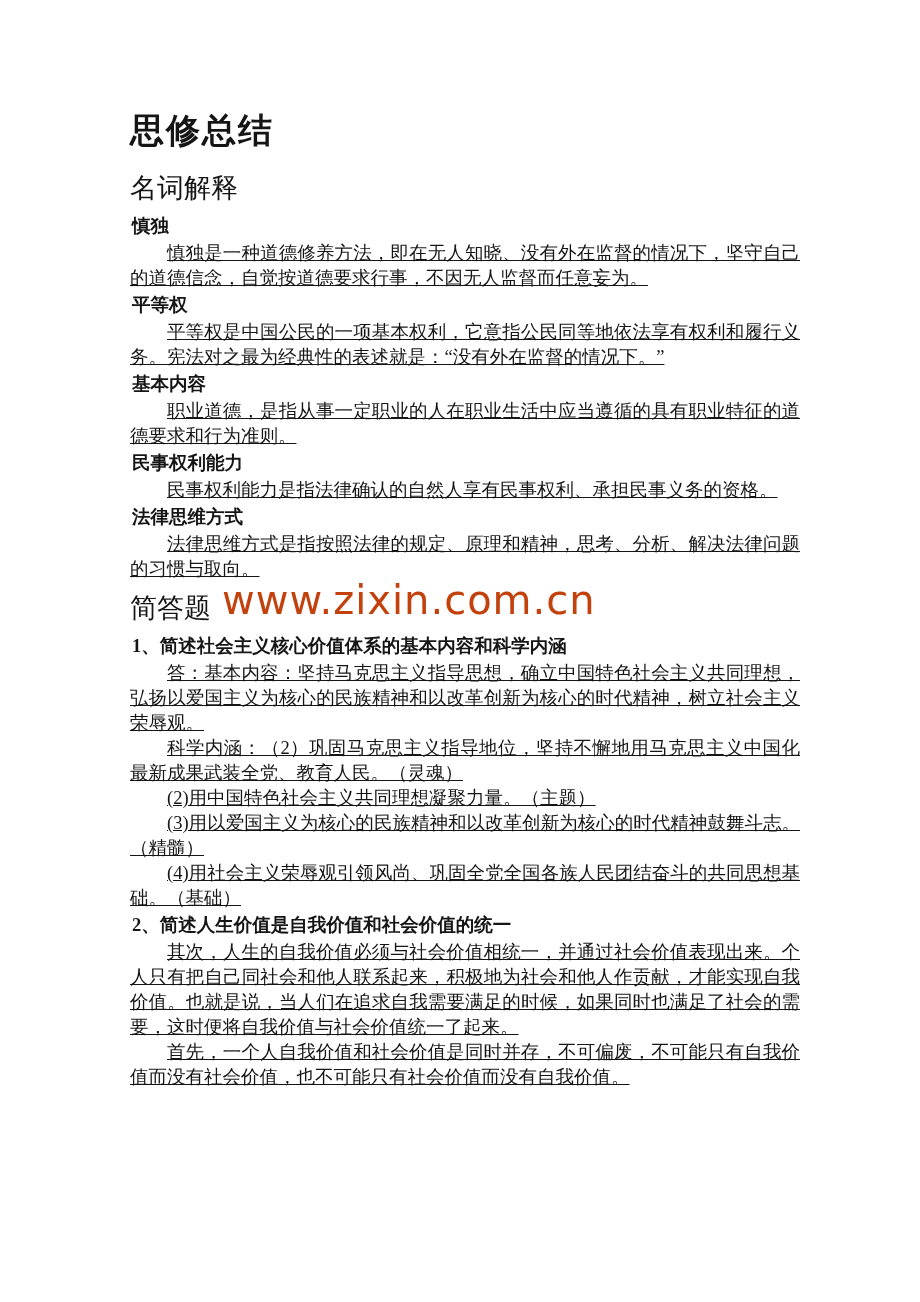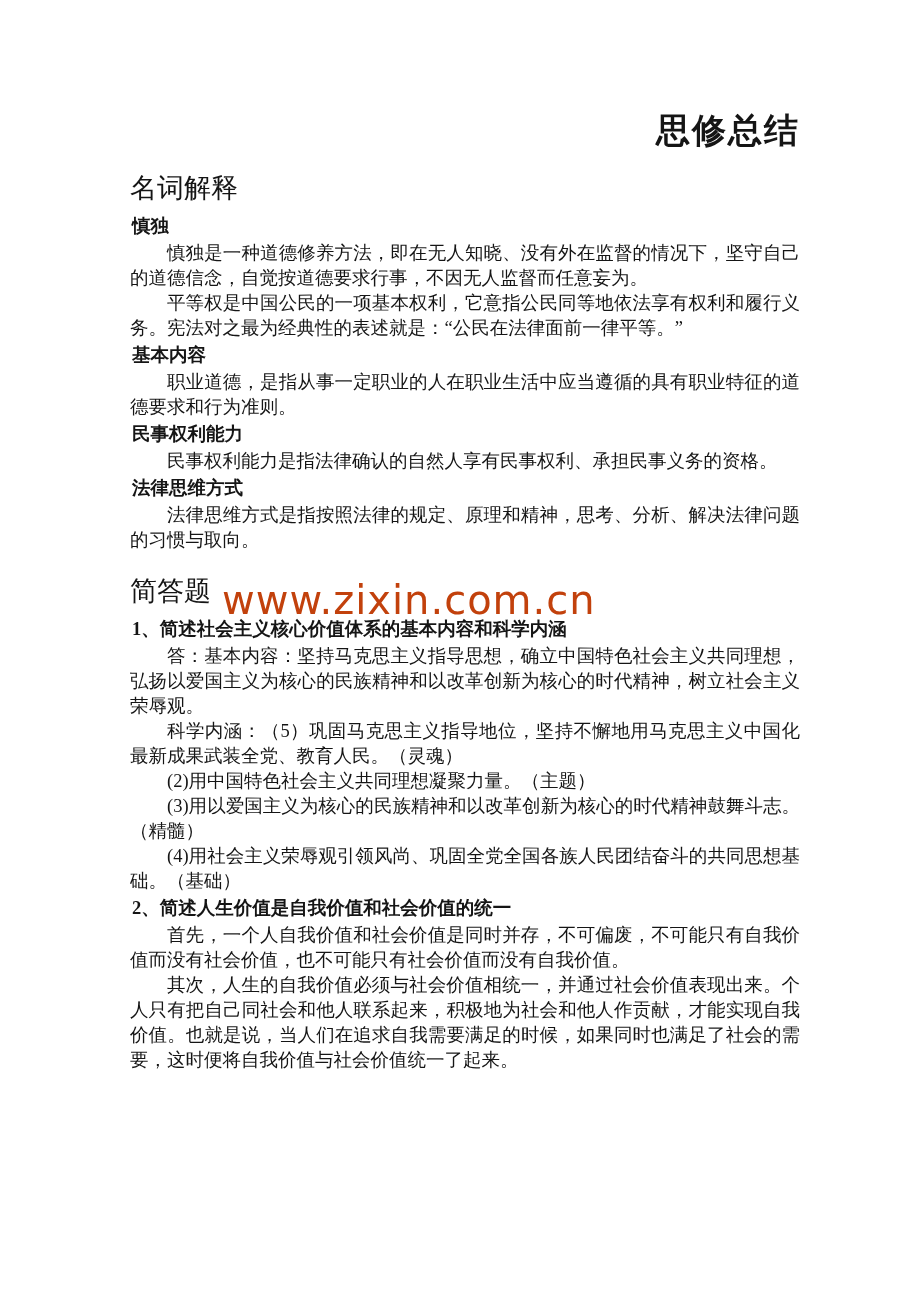--- a/index.html
+++ b/index.html
@@ -21,44 +21,45 @@
     position: relative;
     z-index: 1;
     padding: 110px 120px 0 130px;
     box-sizing: border-box;
   }
   h1.doc-title {
     margin: 0 0 18px 0;
     font-size: 34px;
     line-height: 42px;
     font-weight: bold;
-    text-align: right;
+    text-align: left;
     letter-spacing: 2px;
   }
   h2.section-heading {
     margin: 0 0 8px 0;
     font-size: 27px;
     line-height: 36px;
     font-weight: normal;
   }
   h2.section-heading.short-answer {
-    margin-top: 20px;
+    margin-top: 8px;
   }
   .term, .question {
     font-size: 18.5px;
     line-height: 25px;
     font-weight: bold;
     margin: 2px;
   }
   p.body-par {
     margin: 0;
     font-size: 18.5px;
     line-height: 25px;
     text-indent: 2em;
     text-align: justify;
+    text-decoration: underline;
   }
   .watermark {
     position: absolute;
     z-index: 0;
     left: 222px;
     top: 580px;
     font-family: "DejaVu Sans", "Liberation Sans", sans-serif;
     font-size: 40px;
     line-height: 1;
     color: #c2410c;
@@ -76,39 +77,40 @@
 
   <div class="content">
 
     <h1 class="doc-title">思修总结</h1>
 
     <h2 class="section-heading">名词解释</h2>
 
     <div class="term">慎独</div>
     <p class="body-par">慎独是一种道德修养方法，即在无人知晓、没有外在监督的情况下，坚守自己的道德信念，自觉按道德要求行事，不因无人监督而任意妄为。</p>
 
-    <p class="body-par">平等权是中国公民的一项基本权利，它意指公民同等地依法享有权利和履行义务。宪法对之最为经典性的表述就是：“公民在法律面前一律平等。”</p>
+    <div class="term">平等权</div>
+    <p class="body-par">平等权是中国公民的一项基本权利，它意指公民同等地依法享有权利和履行义务。宪法对之最为经典性的表述就是：“没有外在监督的情况下。”</p>
 
     <div class="term">基本内容</div>
     <p class="body-par">职业道德，是指从事一定职业的人在职业生活中应当遵循的具有职业特征的道德要求和行为准则。</p>
 
     <div class="term">民事权利能力</div>
     <p class="body-par">民事权利能力是指法律确认的自然人享有民事权利、承担民事义务的资格。</p>
 
     <div class="term">法律思维方式</div>
     <p class="body-par">法律思维方式是指按照法律的规定、原理和精神，思考、分析、解决法律问题的习惯与取向。</p>
 
     <h2 class="section-heading short-answer">简答题</h2>
 
     <div class="question">1、简述社会主义核心价值体系的基本内容和科学内涵</div>
     <p class="body-par">答：基本内容：坚持马克思主义指导思想，确立中国特色社会主义共同理想，弘扬以爱国主义为核心的民族精神和以改革创新为核心的时代精神，树立社会主义荣辱观。</p>
-    <p class="body-par">科学内涵：（5）巩固马克思主义指导地位，坚持不懈地用马克思主义中国化最新成果武装全党、教育人民。（灵魂）</p>
+    <p class="body-par">科学内涵：（2）巩固马克思主义指导地位，坚持不懈地用马克思主义中国化最新成果武装全党、教育人民。（灵魂）</p>
     <p class="body-par">(2)用中国特色社会主义共同理想凝聚力量。（主题）</p>
     <p class="body-par">(3)用以爱国主义为核心的民族精神和以改革创新为核心的时代精神鼓舞斗志。（精髓）</p>
     <p class="body-par">(4)用社会主义荣辱观引领风尚、巩固全党全国各族人民团结奋斗的共同思想基础。（基础）</p>
 
     <div class="question">2、简述人生价值是自我价值和社会价值的统一</div>
+    <p class="body-par">其次，人生的自我价值必须与社会价值相统一，并通过社会价值表现出来。个人只有把自己同社会和他人联系起来，积极地为社会和他人作贡献，才能实现自我价值。也就是说，当人们在追求自我需要满足的时候，如果同时也满足了社会的需要，这时便将自我价值与社会价值统一了起来。</p>
     <p class="body-par">首先，一个人自我价值和社会价值是同时并存，不可偏废，不可能只有自我价值而没有社会价值，也不可能只有社会价值而没有自我价值。</p>
-    <p class="body-par">其次，人生的自我价值必须与社会价值相统一，并通过社会价值表现出来。个人只有把自己同社会和他人联系起来，积极地为社会和他人作贡献，才能实现自我价值。也就是说，当人们在追求自我需要满足的时候，如果同时也满足了社会的需要，这时便将自我价值与社会价值统一了起来。</p>
 
 
   </div>
 </div>
 
 </body></html>

